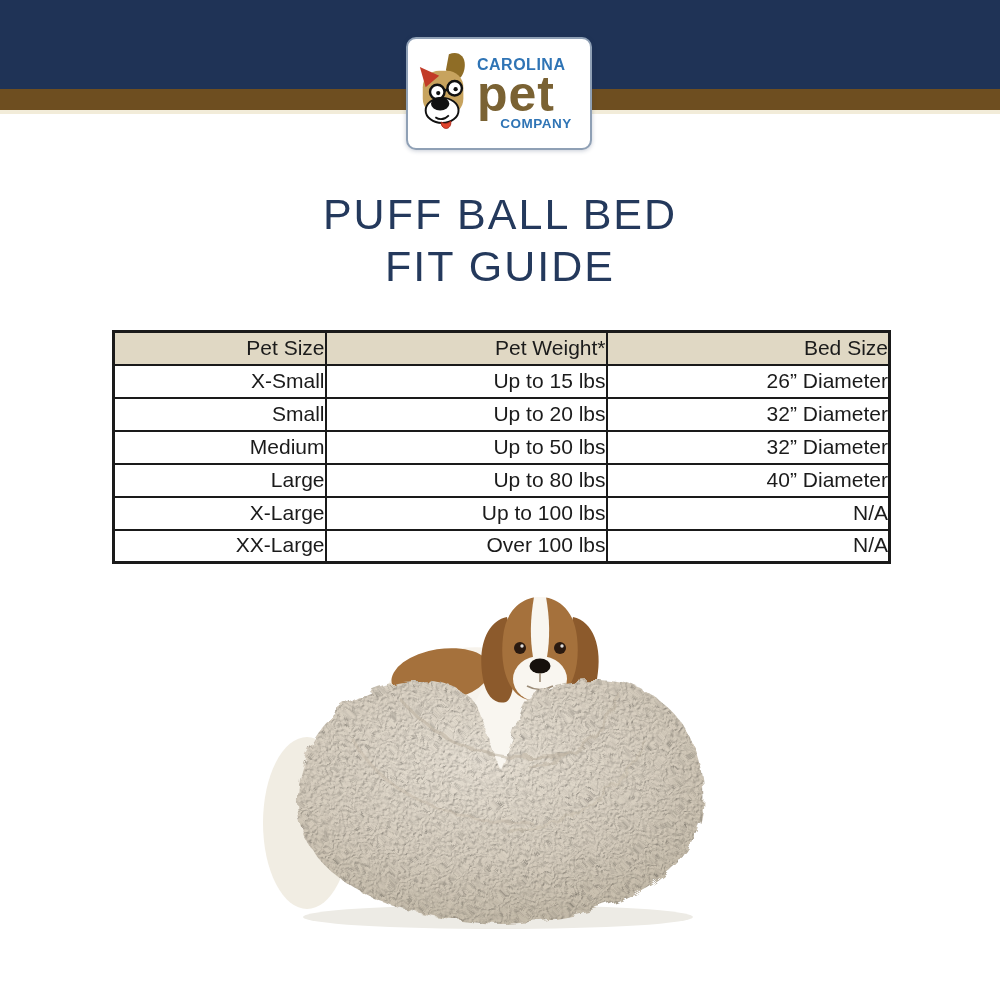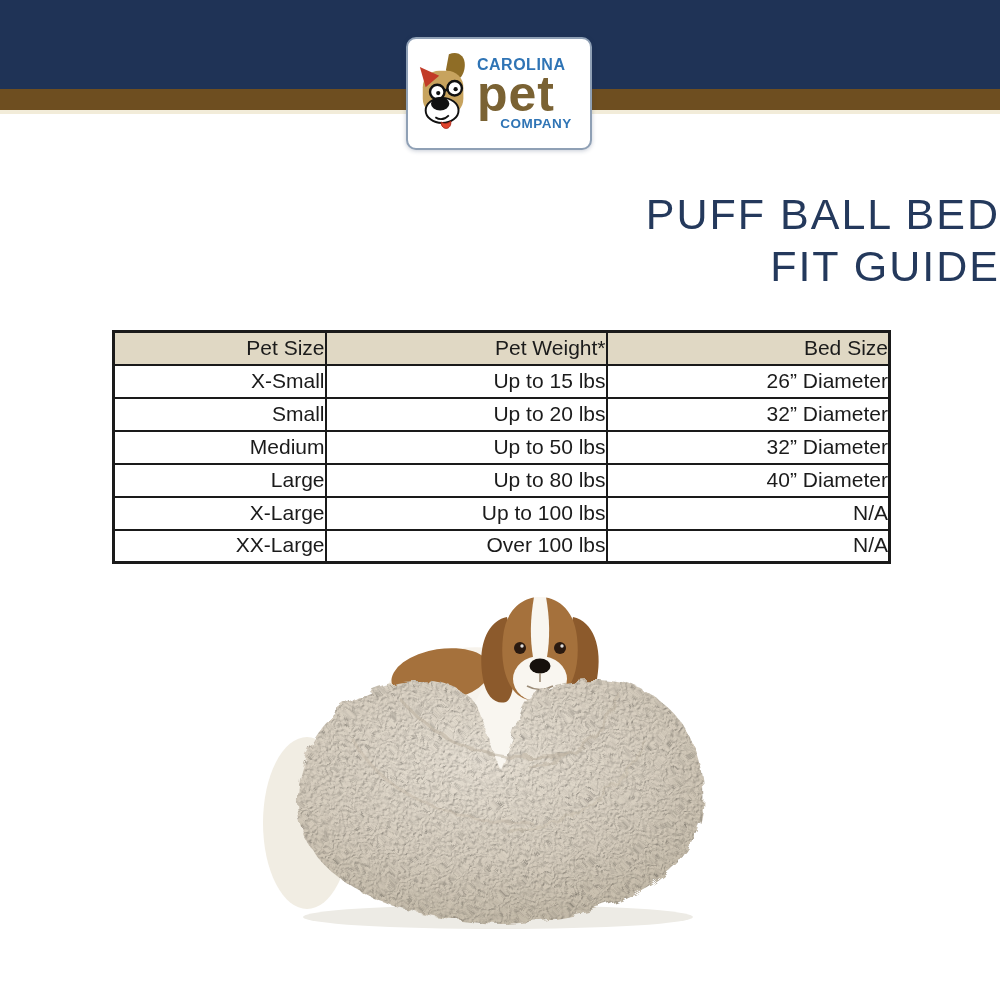--- a/index.html
+++ b/index.html
@@ -19,21 +19,21 @@
     box-shadow:0 1px 4px rgba(30,50,90,.25);
     display:flex; align-items:center; padding:5px 6px 5px 8px; z-index:5;
   }
   .logo-dog { flex:0 0 auto; width:58px; height:88px; }
   .logo-text { flex:1; margin-left:3px; line-height:1; }
   .logo-top { color:#2f74b5; font-weight:bold; font-size:16px; letter-spacing:.5px; }
   .logo-word { color:#7a6233; font-weight:bold; font-size:50px; letter-spacing:1px; line-height:.82; margin-top:1px; }
   .logo-bottom { color:#2f74b5; font-weight:bold; font-size:13.5px; letter-spacing:.5px; margin-left:11px; margin-top:2px;text-align:center; }
 
   
-  .title { position:absolute; left:0; top:188px; width:1000px; text-align:right;
+  .title { position:absolute; left:0; top:188px; width:1000px; text-align:center;
            color:#24395c; font-size:43px; font-weight:400; letter-spacing:2px; line-height:1.22; }
 
   
   .fit-table { position:absolute; left:112px; top:330px; width:776px;
                border-collapse:collapse; border:3px solid #1a1a1a; table-layout:fixed; }
   .fit-table th, .fit-table td {
     border:2px solid #1a1a1a; text-align:right; vertical-align:middle;
     font-size:21px; font-weight:400; color:#1b1b1b; height:33px; padding:1px 0 2px 0;
   }
   .fit-table th { background:#e0d8c4; }

